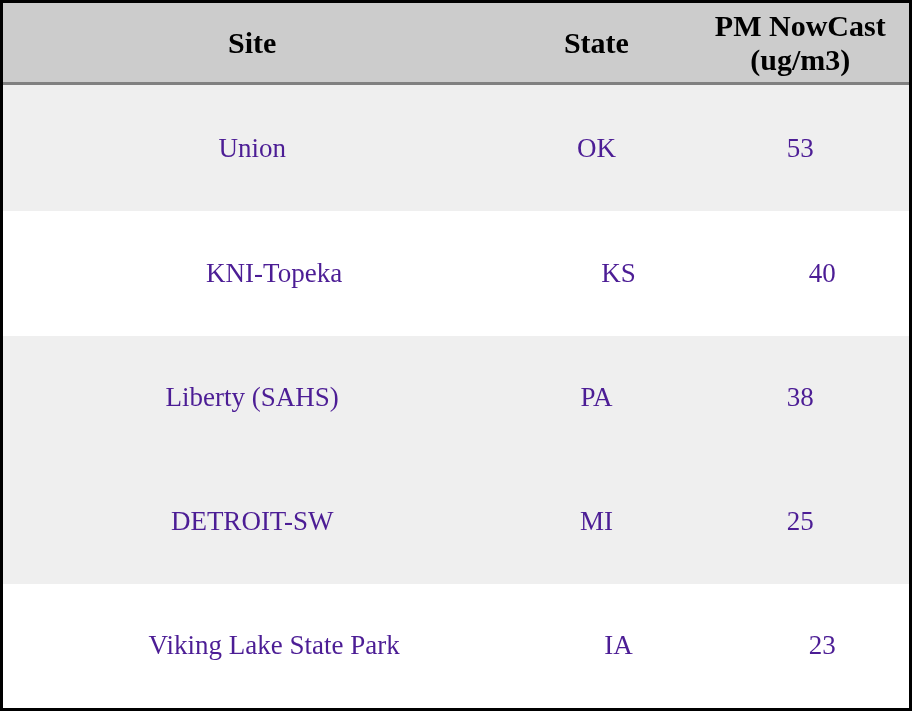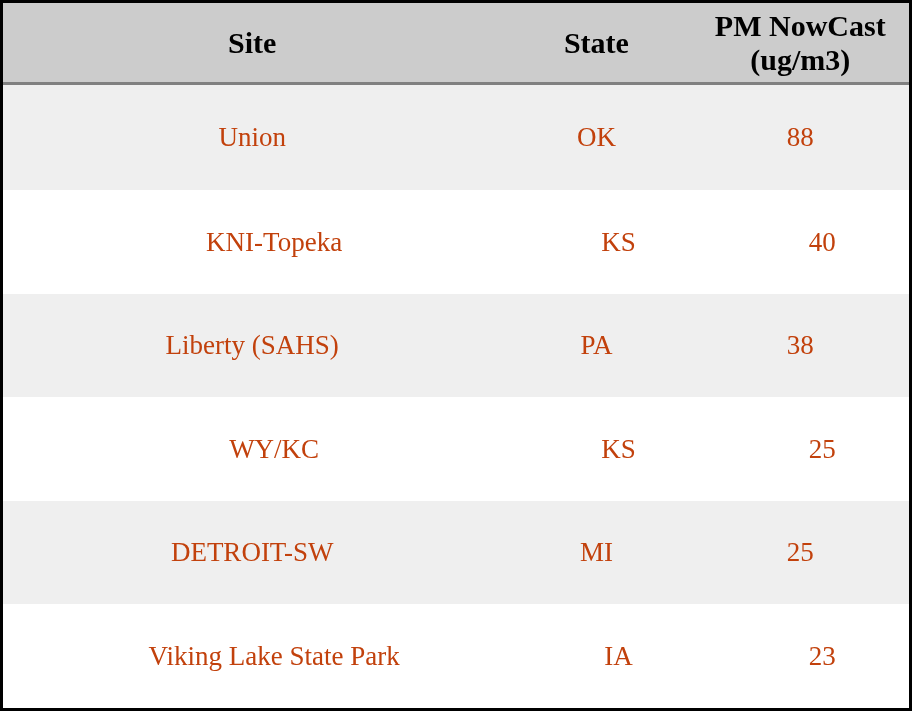--- a/index.html
+++ b/index.html
@@ -34,21 +34,21 @@
     font-size: 30px;
     text-align: center;
     vertical-align: middle;
     padding: 6px 4px;
     border-bottom: 3px solid #808080;
     line-height: 1.12;
   }
   tbody td {
     font-family: "Liberation Serif", serif;
     font-size: 27px;
-    color: #c2410c;
+    color: #4c1d95;
     text-align: center;
     vertical-align: middle;
     padding: 10px 4px;
     border: none;
   }
   tbody tr.even-row td {
     background: #efefef;
   }
   tbody tr.odd-row td {
     background: #ffffff;
@@ -72,36 +72,31 @@
       <tr>
         <th>Site</th>
         <th>State</th>
         <th>PM NowCast (ug/m3)</th>
       </tr>
     </thead>
     <tbody>
       <tr class="even-row">
         <td>Union</td>
         <td>OK</td>
-        <td>88</td>
+        <td>53</td>
       </tr>
       <tr class="odd-row">
         <td>KNI-Topeka</td>
         <td>KS</td>
         <td>40</td>
       </tr>
       <tr class="even-row">
         <td>Liberty (SAHS)</td>
         <td>PA</td>
         <td>38</td>
-      </tr>
-      <tr class="odd-row">
-        <td>WY/KC</td>
-        <td>KS</td>
-        <td>25</td>
       </tr>
       <tr class="even-row">
         <td>DETROIT-SW</td>
         <td>MI</td>
         <td>25</td>
       </tr>
       <tr class="odd-row">
         <td>Viking Lake State Park</td>
         <td>IA</td>
         <td>23</td>

